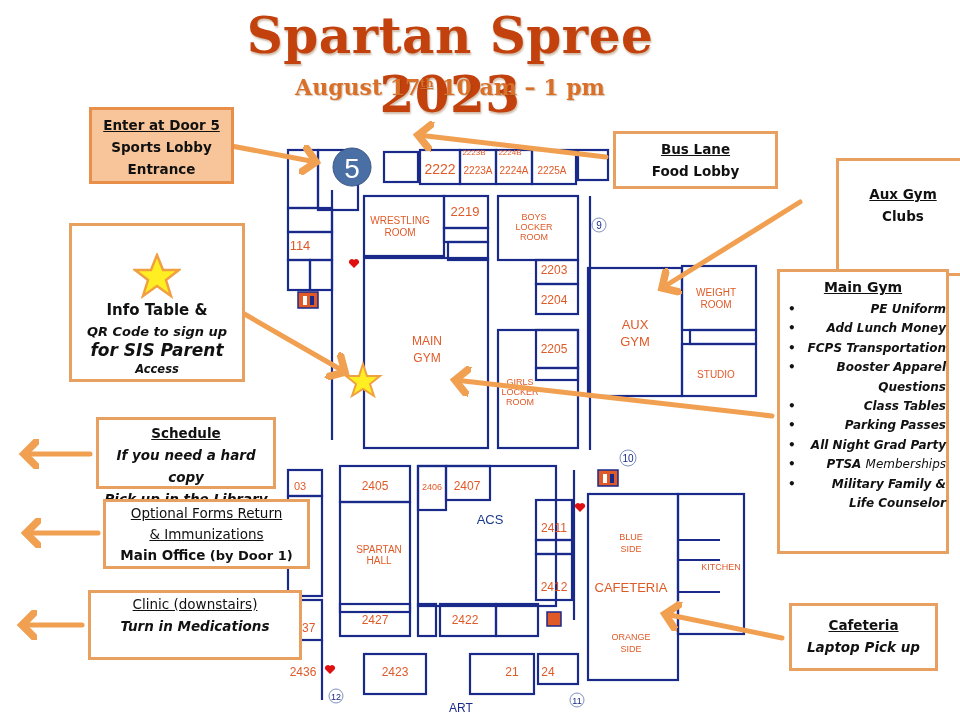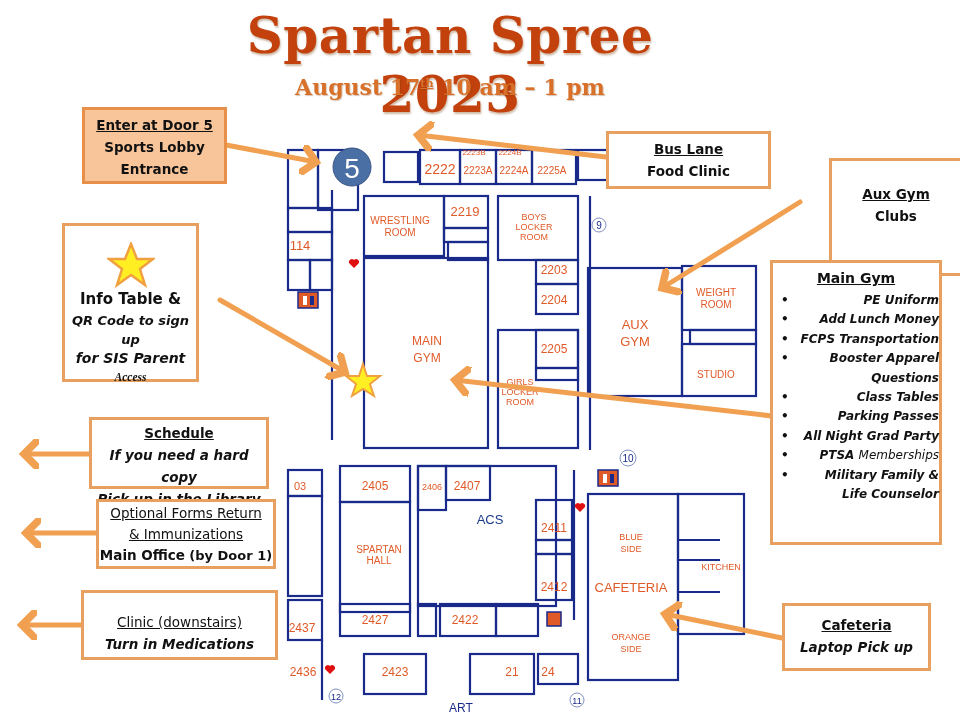--- a/index.html
+++ b/index.html
@@ -15,21 +15,21 @@
   .subtitle {
     position: absolute; left: 170px; top: 74px; width: 560px; text-align: center;
     font-family: "DejaVu Serif", serif; font-weight: bold; font-size: 22px;
     color: #d8702a; text-shadow: 1px 1px 1px rgba(120,60,10,0.3);
   }
   .subtitle sup { font-size: 11px; text-decoration: underline; }
 
   .callout {
     position: absolute; background: #fff; border: 3px solid #e8a060;
     text-align: center; font-family: "DejaVu Sans", sans-serif; color: #111;
-    font-size: 13.5px; line-height: 22px; padding-top: 4px;
+    font-size: 13.5px; line-height: 22px; padding-top: 4px; margin-left: 7px;
   }
   .callout .h { font-weight: bold; text-decoration: underline; }
   .callout .b { font-weight: bold; }
   .callout .i { font-weight: bold; font-style: italic; }
   .callout.filled { background: #f8c59a; border-color: #e8904a; }
 
   #map { position: absolute; left: 284px; top: 126px; width: 500px; height: 594px; }
 
   .bullets { text-align: right; list-style: none; padding-left: 8px; margin-top: 2px; }
   .bullets li { font-weight: bold; font-style: italic; font-size: 12px; line-height: 19.4px; position: relative; padding-left: 14px; }
@@ -235,61 +235,61 @@
     <line x1="82" y1="625" x2="22" y2="625" marker-end="url(#ah)"></line>
   </g>
 </svg>
 
 <div class="callout filled" style="left:82px; top:107px; width:145px; height:77px;">
   <div class="h">Enter at Door 5</div>
   <div class="b">Sports Lobby</div>
   <div class="b">Entrance</div>
 </div>
 
-<div class="callout" style="left:62px; top:223px; width:137px; height:159px; padding-top:16px; line-height:19px;">
+<div class="callout" style="left:62px; top:223px; width:176px; height:159px; padding-top:27px; line-height:19px;">
   <svg width="48" height="46" viewBox="0 0 48 46" style="display:block; margin:0 auto 2px;">
     <polygon points="24,2 30,17 46,17 33,27 38,43 24,33 10,43 15,27 2,17 18,17" fill="#ffee22" stroke="#f0a040" stroke-width="2.5"></polygon>
   </svg>
   <div class="b" style="font-size:15px; margin-bottom:2px;">Info Table &amp;</div>
   <div class="i" style="font-size:13px;">QR Code to sign up</div>
-  <div class="i" style="font-size:14px;">for SIS Parent</div>
-  <div class="i" style="font-size:11.5px;font-family:Liberation Serif, serif;">Access</div>
+  <div class="i" style="font-size:17px;">for SIS Parent</div>
+  <div class="i" style="font-size:11.5px;">Access</div>
 </div>
 
 <div class="callout" style="left:89px; top:417px; width:180px; height:72px; padding-top:2px;">
   <div class="h">Schedule</div>
   <div class="i">If you need a hard copy</div>
   <div class="i">Pick up in the Library</div>
 </div>
 
-<div class="callout" style="left:96px; top:499px; width:180px; height:70px; padding-top:1px; line-height:21px;">
+<div class="callout" style="left:96px; top:499px; width:207px; height:70px; padding-top:1px; line-height:21px;">
   <div class="h" style="font-weight:normal;">Optional Forms Return</div>
   <div class="h" style="font-weight:normal;">&amp; Immunizations</div>
   <div>
     <span class="b">Main Office</span>
     <span class="b" style="font-size:13px;">(by Door 1)</span>
   </div>
 </div>
 
-<div class="callout" style="left:81px; top:590px; width:197px; height:70px; padding-top:18px;">
+<div class="callout" style="left:81px; top:590px; width:214px; height:70px; padding-top:0;">
   <div class="h" style="font-weight:normal;">Clinic (downstairs)</div>
   <div class="i">Turn in Medications</div>
 </div>
 
 <div class="callout" style="left:606px; top:131px; width:165px; height:58px; padding-top:4px;">
   <div class="h">Bus Lane</div>
-  <div class="b">Food Clinic</div>
+  <div class="b">Food Lobby</div>
 </div>
 
 <div class="callout" style="left:829px; top:158px; width:134px; height:118px; padding-top:22px;">
   <div class="h">Aux Gym</div>
   <div class="b">Clubs</div>
 </div>
 
-<div class="callout" style="left:770px; top:260px; width:172px; height:285px; ">
+<div class="callout" style="left:770px; top:269px; width:172px; height:285px; ">
   <div class="h" style="font-size:14px;">Main Gym</div>
   <ul class="bullets">
     <li>PE Uniform</li>
     <li>Add Lunch Money</li>
     <li>FCPS Transportation</li>
     <li>Booster Apparel</li>
     <li style="list-style:none;" class="cont">Questions</li>
     <li>Class Tables</li>
     <li>Parking Passes</li>
     <li>All Night Grad Party</li>

